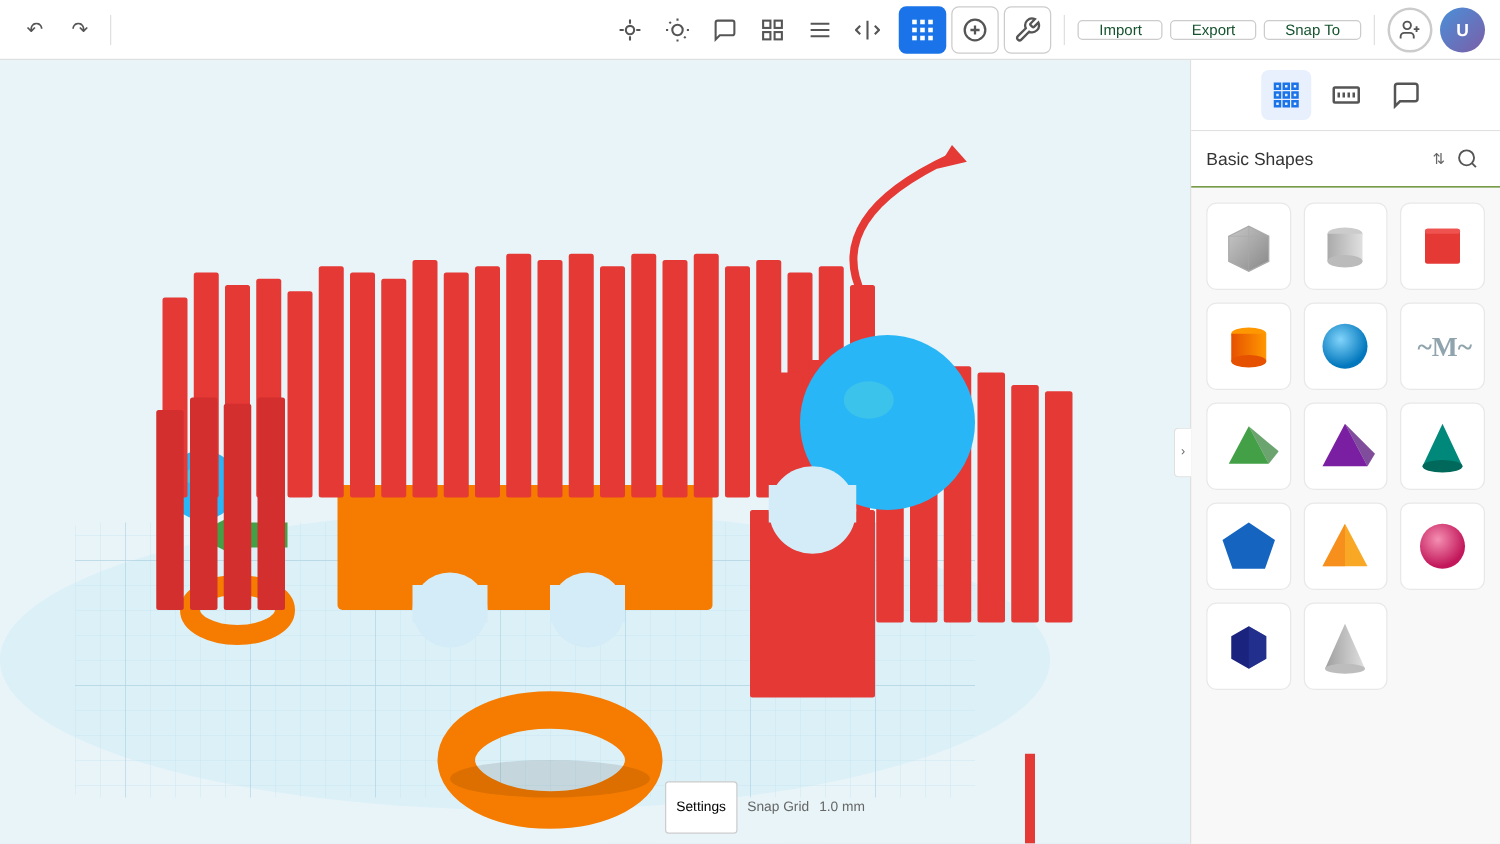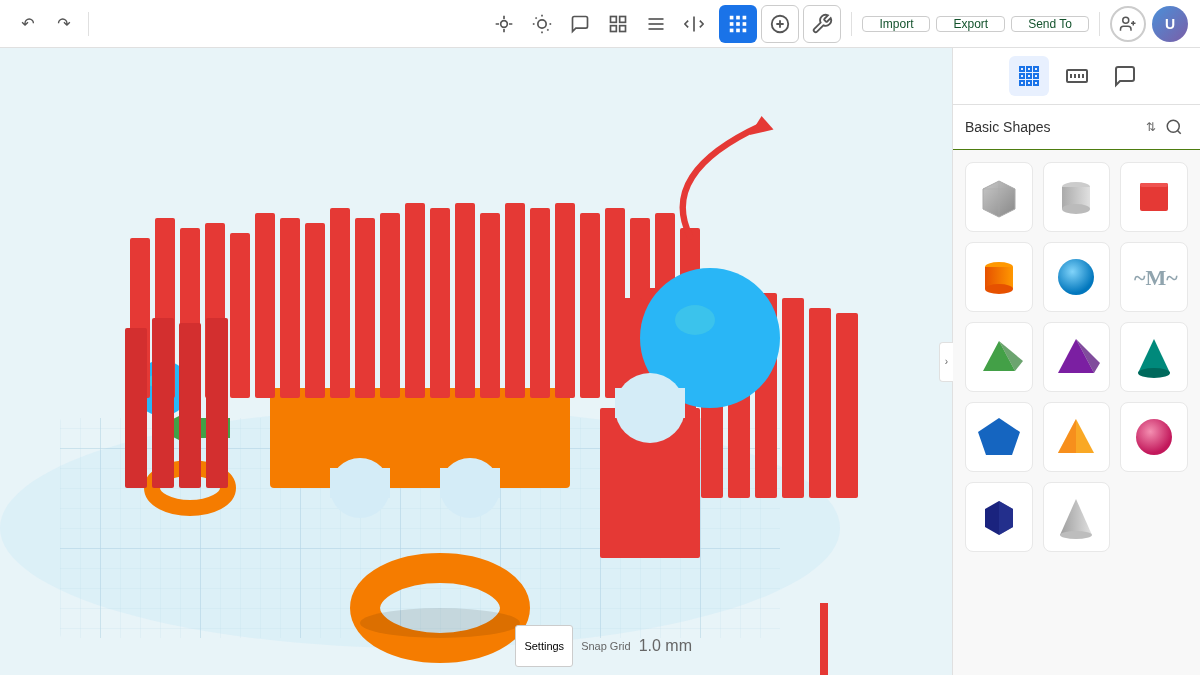--- a/index.html
+++ b/index.html
@@ -289,21 +289,21 @@
         <svg width="22" height="22" viewBox="0 0 24 24" fill="none" stroke="#555" stroke-width="2">
             <path d="M14.7 6.3a1 1 0 0 0 0 1.4l1.6 1.6a1 1 0 0 0 1.4 0l3.77-3.77a6 6 0 0 1-7.94 7.94l-6.91 6.91a2.12 2.12 0 0 1-3-3l6.91-6.91a6 6 0 0 1 7.94-7.94l-3.76 3.76z"></path>
           </svg>
       </button>
     </div>
 
     <div class="separator"></div>
 
     <button class="nav-action-btn">Import</button>
     <button class="nav-action-btn">Export</button>
-    <button class="nav-action-btn">Send To</button>
+    <button class="nav-action-btn">Snap To</button>
 
     <div class="separator"></div>
 
     <div class="icon-circle-btn">
       <svg width="18" height="18" viewBox="0 0 24 24" fill="none" stroke="#555" stroke-width="2">
           <path d="M16 21v-2a4 4 0 0 0-4-4H6a4 4 0 0 0-4 4v2"></path>
           <circle cx="9" cy="7" r="4"></circle>
           <line x1="19" y1="8" x2="19" y2="14"></line>
           <line x1="22" y1="11" x2="16" y2="11"></line>
         </svg>
@@ -407,21 +407,21 @@
 
       <g>
         <path d="M 870 180 Q 830 100 960 40" stroke="#e53935" stroke-width="8" fill="none" stroke-linecap="round"></path>
         <polygon points="960,28 945,52 975,45" fill="#e53935"></polygon>
       </g>
     </svg>
 
     <div style="position:absolute; bottom: 8px; right: 260px; display: flex; align-items: center; gap: 8px;">
       <button class="status-btn">Settings</button>
       <span style="font-size:11px; color:#666;">Snap Grid</span>
-      <span style="font-size:16px; color:#666;text-align:right;">1.0 mm</span>
+      <span style="font-size:11px; color:#666;text-align:right;">1.0 mm</span>
     </div>
   </div>
 
   <div class="right-panel" style="position:relative;">
 
     <div class="collapse-handle">›</div>
 
     <div class="panel-top-icons">
       <button class="panel-icon-btn active" title="Shapes">
         <svg viewBox="0 0 24 24" fill="none" stroke="#1a73e8" stroke-width="2">

